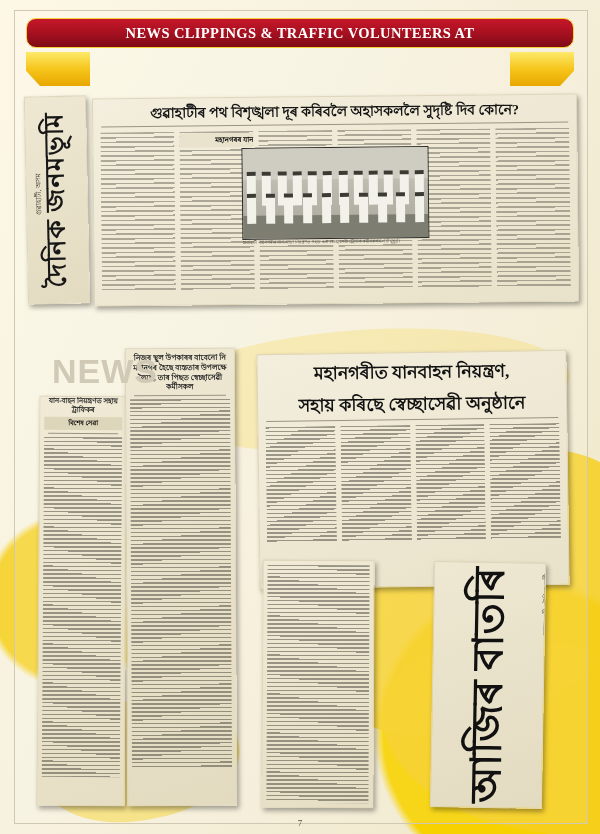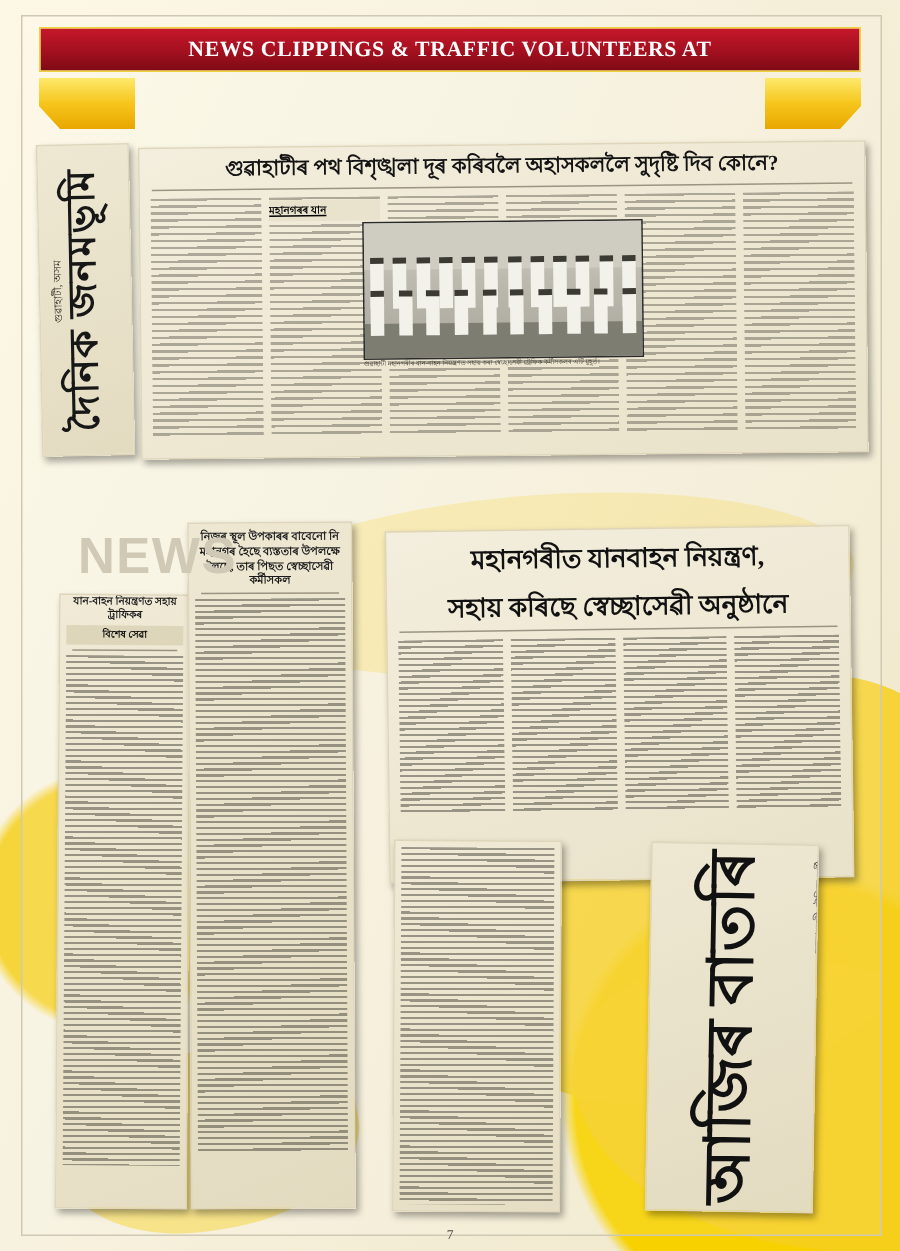--- a/index.html
+++ b/index.html
@@ -59,21 +59,21 @@
     position: absolute;
     left: 0; right: 0;
     height: 30px;
     background: linear-gradient(180deg, #c6172a 0%, #a3101f 55%, #7e0a16 100%);
     border: 1px solid #f2d03a;
     box-sizing: border-box;
     display: flex;
     align-items: center;
     justify-content: center;
   }
-  .banner-line1 { top: 0; }
+  .banner-line1 { top: 0; border-radius: 10px; }
   .banner-line2 { top: 36px; left: 66px; right: 66px; }
   .banner-bar span {
     color: #ffffff;
     font-family: "Liberation Serif", serif;
     font-weight: bold;
     font-size: 14.5px;
     letter-spacing: .4px;
     text-align: center;
     white-space: nowrap;
   }
@@ -149,24 +149,23 @@
       rgba(0,0,0,0) 3.9px
     );
     opacity: .6;
   }
   .subhead {
     position: relative;
     z-index: 2;
     background: #e9e3cd;
     font-size: 7px;
     font-weight: bold;
-    text-align: left;
+    text-align: right;
     padding: 1px 0;
     margin: 2px 0;
-    text-decoration: underline;
   }
   .photo {
     position: absolute;
     border: 1px solid #2b2b2b;
     background: linear-gradient(180deg,#d8d6cc 0%, #bdbbb0 40%, #a9a79c 100%);
     overflow: hidden;
   }
   #clip-top-main .photo {
     left: 148px; top: 50px; width: 185px; height: 90px;
   }

